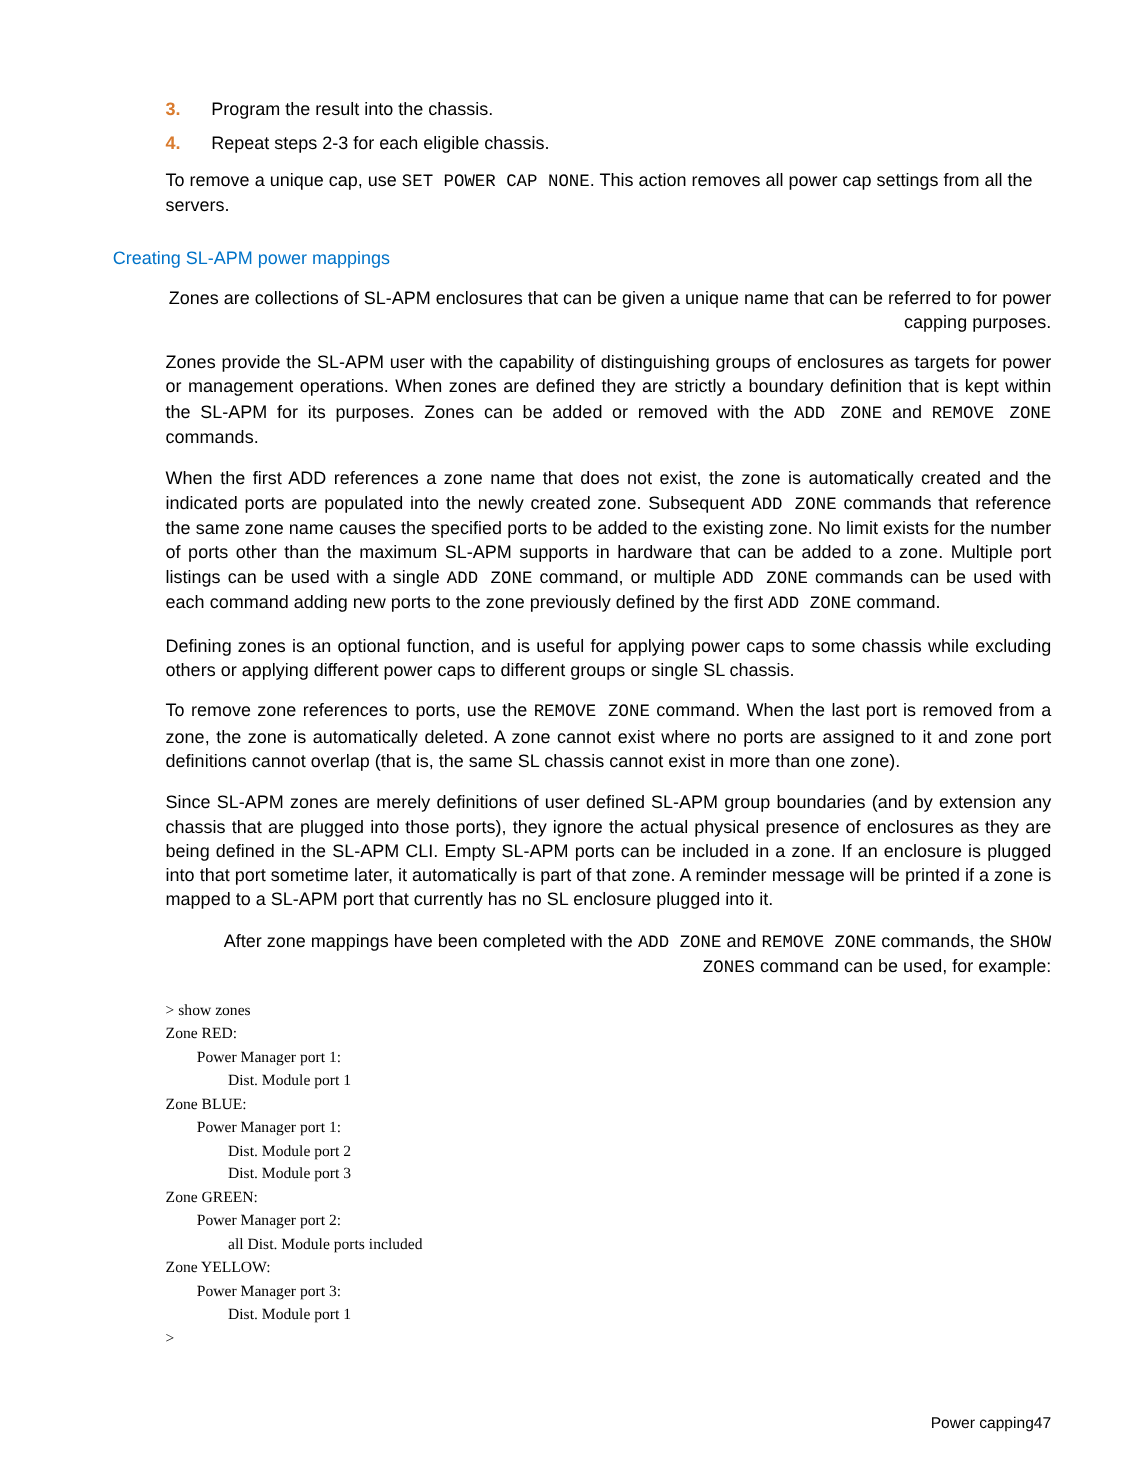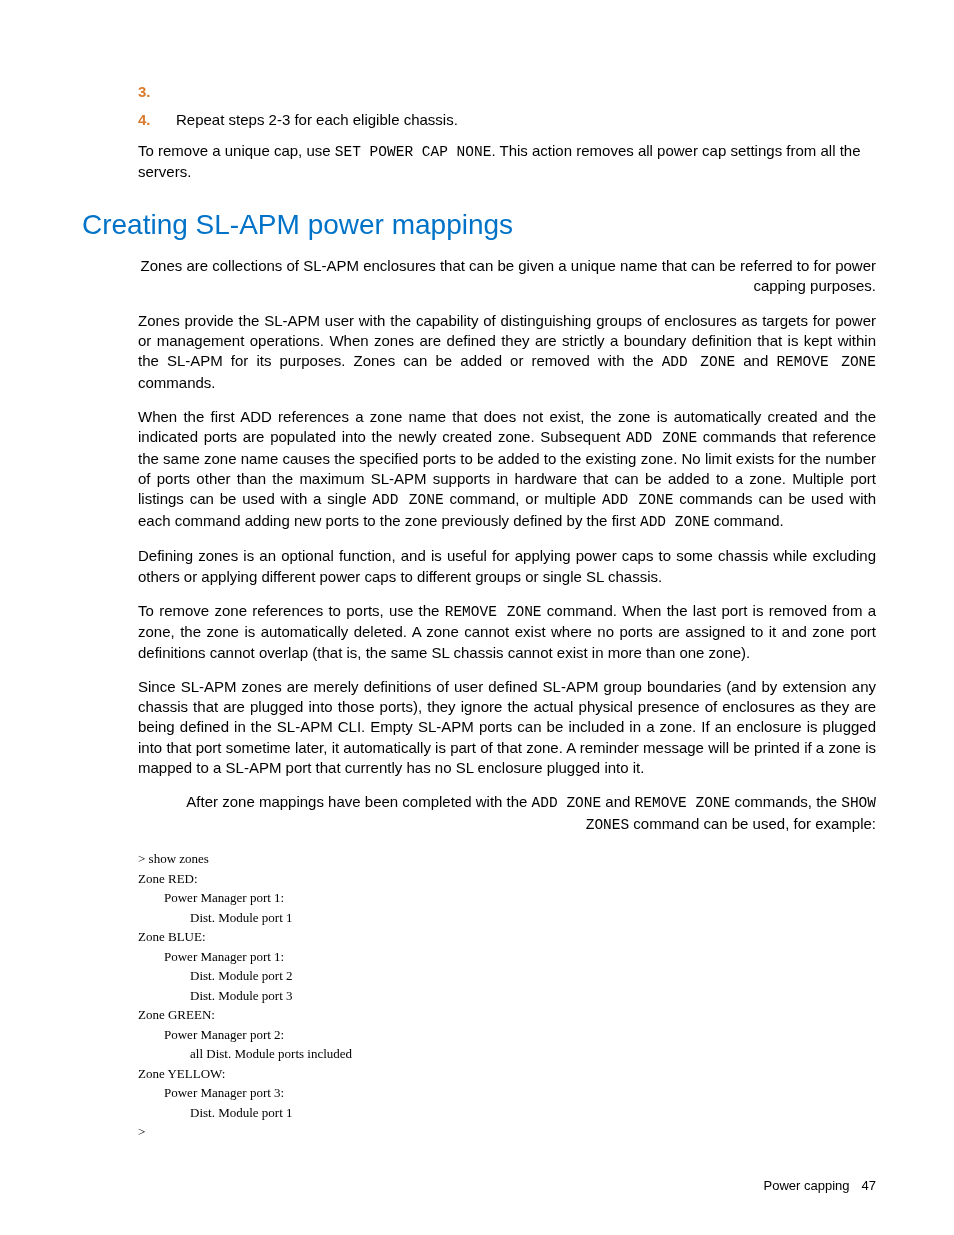--- a/index.html
+++ b/index.html
@@ -37,50 +37,51 @@
   .body-indent {
     margin-left: 60px;
   }
   p {
     margin: 0 0 14px 0;
     text-align: justify;
   }
   h2.section {
     color: #0073c8;
     font-weight: normal;
-    font-size: 28px;
-    margin: 24px 0 12px 4px;
+    font-size: 15px;
+    margin: 24px 0 12px 16px;
   }
   code, .mono {
     font-family: Liberation Mono, monospace;
     font-size: 14.5px;
   }
   pre.codeblock {
     font-family: Liberation Serif, serif;
     font-size: 13px;
     white-space: pre;
     margin: 0 0 14px 0;
     line-height: 1.5;
   }
   .footer {
     position: absolute;
     bottom: 40px;
     right: 78px;
     font-size: 13px;
   }
-  .footer .sec { margin-right: 12px; }
+  .footer .sec { }
 </style>
 </head>
 <body>
 
 <div class="page">
 
   <ol class="steps">
     <li>
       <span class="num">3.</span>
+      <span>Program the result into the chassis.</span>
     </li>
     <li>
       <span class="num">4.</span>
       <span>Repeat steps 2-3 for each eligible chassis.</span>
     </li>
   </ol>
 
   <p class="body-indent" style="text-align:left">
     <span>To remove a unique cap, use </span><code>SET POWER CAP NONE</code><span>. This action removes all power cap settings from all the servers.</span>
   </p>

